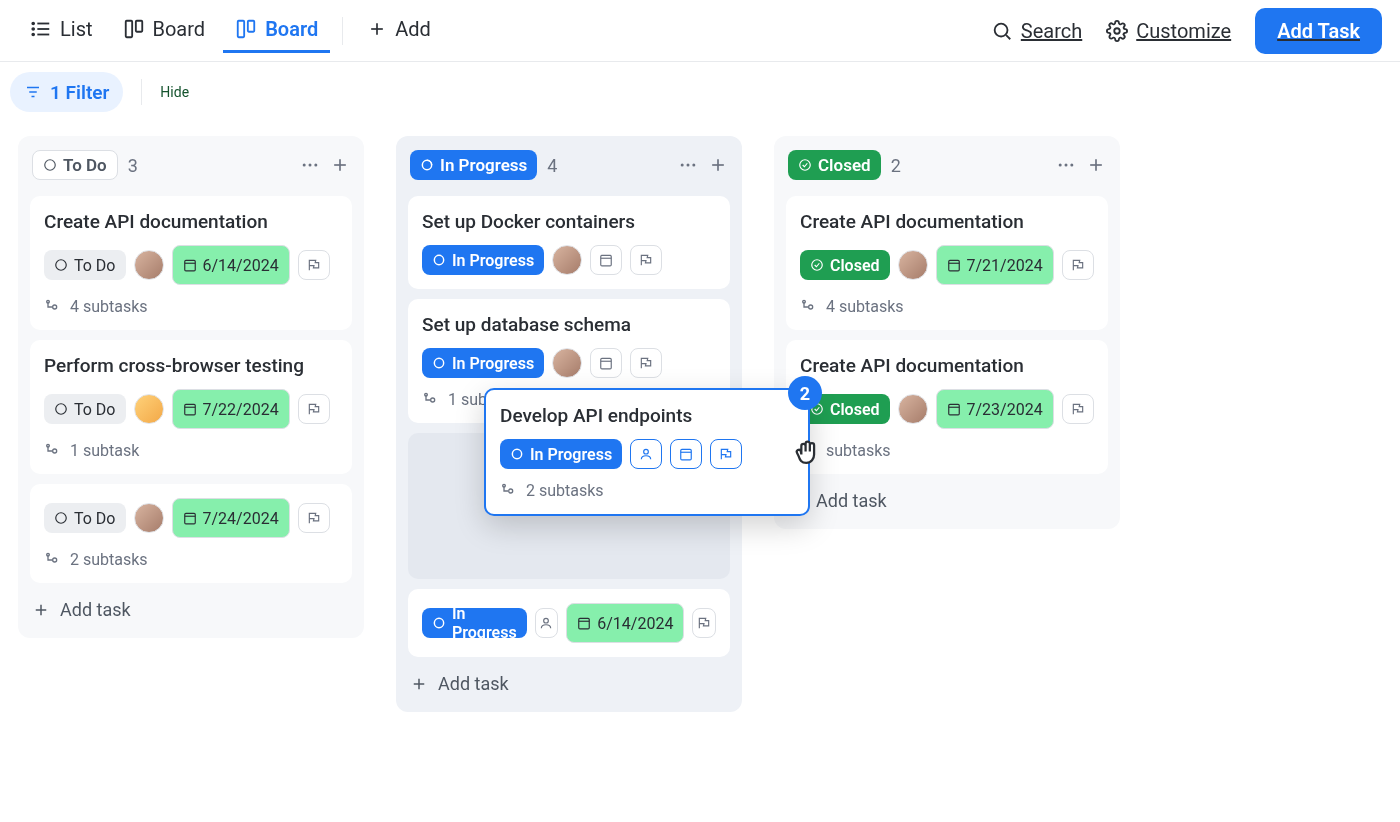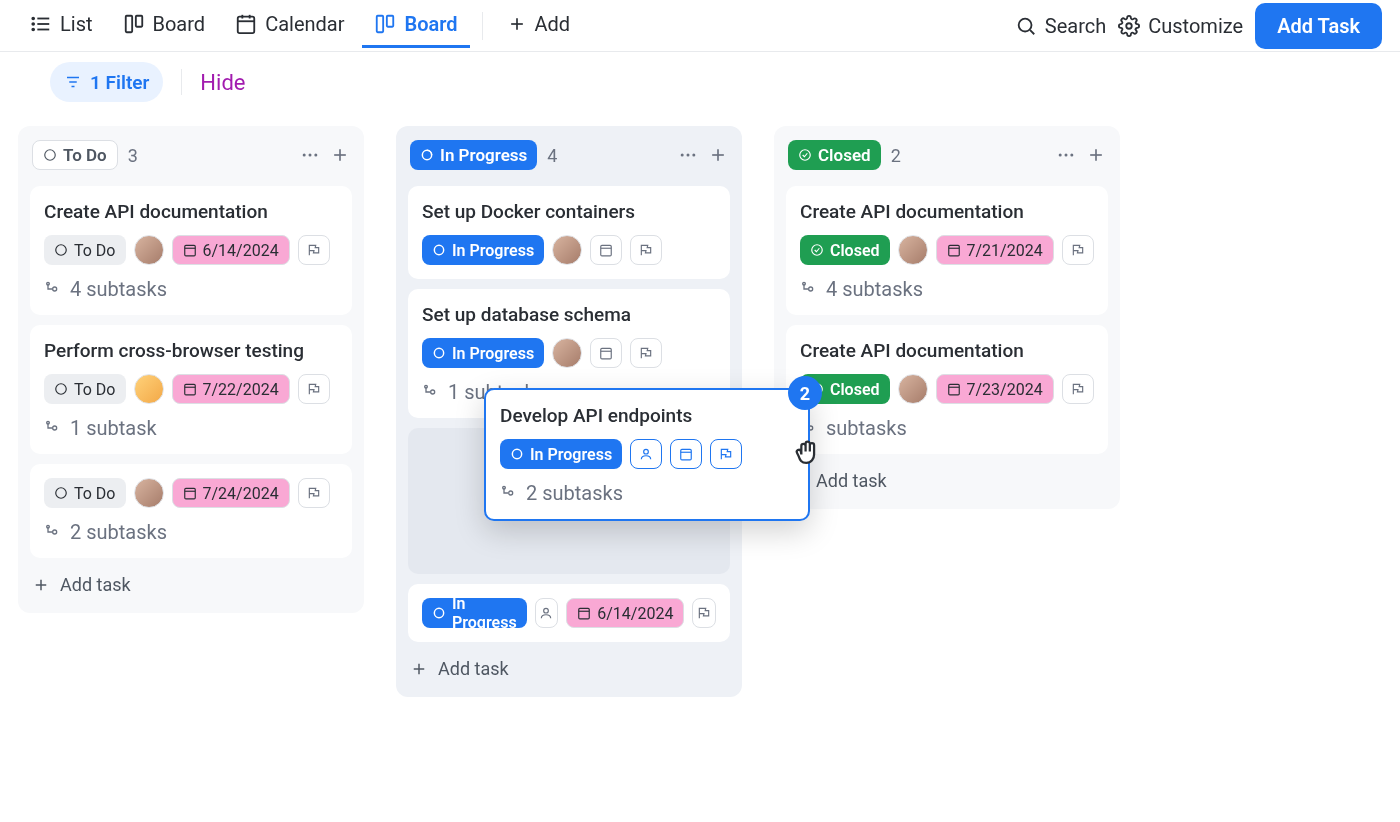--- a/index.html
+++ b/index.html
@@ -1,33 +1,33 @@
 <!DOCTYPE html>
 <html><head>
 <meta charset="utf-8">
 <style>
 * { box-sizing: border-box; margin: 0; padding: 0; font-family: -apple-system, BlinkMacSystemFont, "Segoe UI", Roboto, sans-serif; }
 body { background: #fff; width: 1400px; height: 822px; overflow: hidden; color: #2a2e34; }
 
 
-.topbar { display: flex; align-items: center; height: 52px; padding: 0 18px; border-bottom: 1px solid #e8eaed; gap: 6px; }
+.topbar { display: flex; align-items: center; height: 62px; padding: 0 18px; border-bottom: 1px solid #e8eaed; gap: 6px; }
 .view-tab { display: flex; align-items: center; gap: 8px; height: 44px; padding: 0 12px; font-size: 20px; color: #2a2e34; cursor: pointer; border-bottom: 3px solid transparent; }
 .view-tab.active { color: #1f76f1; font-weight: 600; border-bottom-color: #1f76f1; }
 .tab-sep { width: 1px; height: 28px; background: #e8eaed; margin: 0 6px; }
-.top-right { margin-left: auto; display: flex; align-items: center; gap: 12px; }
+.top-right { margin-left: auto; display: flex; align-items: center; gap: 24px; text-decoration: underline; }
 .top-action { display: flex; align-items: center; gap: 8px; font-size: 20px; color: #2a2e34; cursor: pointer; }
 .add-task-btn { background: #1f76f1; color: #fff; border: none; height: 46px; padding: 0 22px; border-radius: 10px; font-size: 20px; font-weight: 600; cursor: pointer; }
 
 
-.filterbar { display: flex; align-items: center; gap: 12px; height: 60px; padding: 0 18px; margin-left: 32px; }
+.filterbar { display: flex; align-items: center; gap: 12px; height: 60px; padding: 0 10px; }
 .chip { display: flex; align-items: center; gap: 8px; height: 40px; padding: 0 14px; border-radius: 999px; font-size: 19px; cursor: pointer; }
 .chip-filter { background: #e9f2ff; color: #1f76f1; font-weight: 600; }
 .chip-show { background: #fff; border: 1px solid #dcdfe4; color: #2a2e34; }
 .chip-sep { width: 1px; height: 26px; background: #e8eaed; margin: 0 6px; }
-.hide-link { font-size: 22px; color: #a21caf; cursor: pointer; }
+.hide-link { font-size: 14px; color: #14532d; cursor: pointer; }
 
 
 .board { display: flex; gap: 32px; padding: 14px 18px; align-items: flex-start; position: relative; }
 .col { width: 346px; background: #f7f8fa; border-radius: 12px; padding: 12px; display: flex; flex-direction: column; gap: 10px; }
 .col-in-progress { background: #eef1f6; }
 .col-head { display: flex; align-items: center; gap: 10px; padding: 2px 2px 6px 2px; }
 .status-pill { display: inline-flex; align-items: center; gap: 6px; height: 30px; padding: 0 10px; border-radius: 8px; font-size: 17px; color: #fff; font-weight: 600; }
 .status-pill.todo { background: #fff; color: #4f5762; border: 1px solid #dcdfe4; font-weight: 600; }
 .status-pill.progress { background: #1f76f1; }
 .status-pill.closed { background: #1f9e52; }
@@ -37,24 +37,24 @@
 
 .card { background: #fff; border-radius: 10px; padding: 14px; display: flex; flex-direction: column; gap: 12px; cursor: pointer; }
 .card-title { font-size: 19px; font-weight: 500; color: #2a2e34; }
 .row { display: flex; align-items: center; gap: 8px; }
 .badge { display: inline-flex; align-items: center; gap: 6px; height: 30px; padding: 0 10px; border-radius: 8px; font-size: 16px; }
 .badge-todo { background: #eceef1; color: #2a2e34; }
 .badge-progress { background: #1f76f1; color: #fff; font-weight: 600; }
 .badge-closed { background: #1f9e52; color: #fff; font-weight: 600; }
 .avatar { width: 30px; height: 30px; border-radius: 50%; background: linear-gradient(135deg,#d8b4a0,#a67c6a); border: 1px solid #e1e4e9; }
 .avatar.b { background: linear-gradient(135deg,#ffd27a,#f3a847); }
-.date-chip { display: inline-flex; align-items: center; gap: 6px; height: 30px; padding: 0 10px; border: 1px solid #dcdfe4; border-radius: 8px; font-size: 16px; color: #2a2e34; background: #f9a8d4; }
+.date-chip { display: inline-flex; align-items: center; gap: 6px; height: 40px; padding: 0 10px; border: 1px solid #dcdfe4; border-radius: 8px; font-size: 16px; color: #2a2e34; background: #86efac; }
 .icon-chip { display: inline-flex; align-items: center; justify-content: center; width: 32px; height: 30px; border: 1px solid #dcdfe4; border-radius: 8px; color: #6b7280; background: #fff; }
 .icon-chip.blue { border-color: #1f76f1; color: #1f76f1; }
-.sub-row { display: flex; align-items: center; gap: 10px; color: #6b7280; font-size: 20px; }
+.sub-row { display: flex; align-items: center; gap: 10px; color: #6b7280; font-size: 16px; }
 .add-task-link { display: flex; align-items: center; gap: 10px; color: #4f5762; font-size: 18px; padding: 6px 2px; cursor: pointer; }
 
 
 .placeholder { height: 146px; background: #e4e8ef; border-radius: 10px; }
 
 
 .dragged-card { position: absolute; top: 388px; left: 484px; width: 326px; background: #fff; border: 2px solid #1f76f1; border-radius: 10px; padding: 14px; display: flex; flex-direction: column; gap: 12px; box-shadow: 0 10px 30px rgba(0,0,0,.18); z-index: 5; }
 .drag-badge { position: absolute; top: -14px; right: -14px; width: 34px; height: 34px; border-radius: 50%; background: #1f76f1; color: #fff; display: flex; align-items: center; justify-content: center; font-weight: 700; font-size: 18px; }
 
 
@@ -83,31 +83,20 @@
   </div>
   <div class="view-tab">
     <span class="ic">
       <svg width="22" height="22" viewBox="0 0 24 24" fill="none" stroke="currentColor" stroke-width="2">
           <rect x="3" y="3" width="7" height="18" rx="1"></rect>
           <rect x="14" y="3" width="7" height="12" rx="1"></rect>
         </svg>
     </span>
     <span>Board</span>
   </div>
-  <div class="view-tab">
-    <span class="ic">
-      <svg width="22" height="22" viewBox="0 0 24 24" fill="none" stroke="currentColor" stroke-width="2">
-          <rect x="3" y="4" width="18" height="18" rx="2"></rect>
-          <line x1="3" y1="9" x2="21" y2="9"></line>
-          <line x1="8" y1="2" x2="8" y2="6"></line>
-          <line x1="16" y1="2" x2="16" y2="6"></line>
-        </svg>
-    </span>
-    <span>Calendar</span>
-  </div>
   <div class="view-tab active">
     <span class="ic">
       <svg width="22" height="22" viewBox="0 0 24 24" fill="none" stroke="currentColor" stroke-width="2">
           <rect x="3" y="3" width="7" height="18" rx="1"></rect>
           <rect x="14" y="3" width="7" height="12" rx="1"></rect>
         </svg>
     </span>
     <span>Board</span>
   </div>
   <span class="tab-sep"></span>

